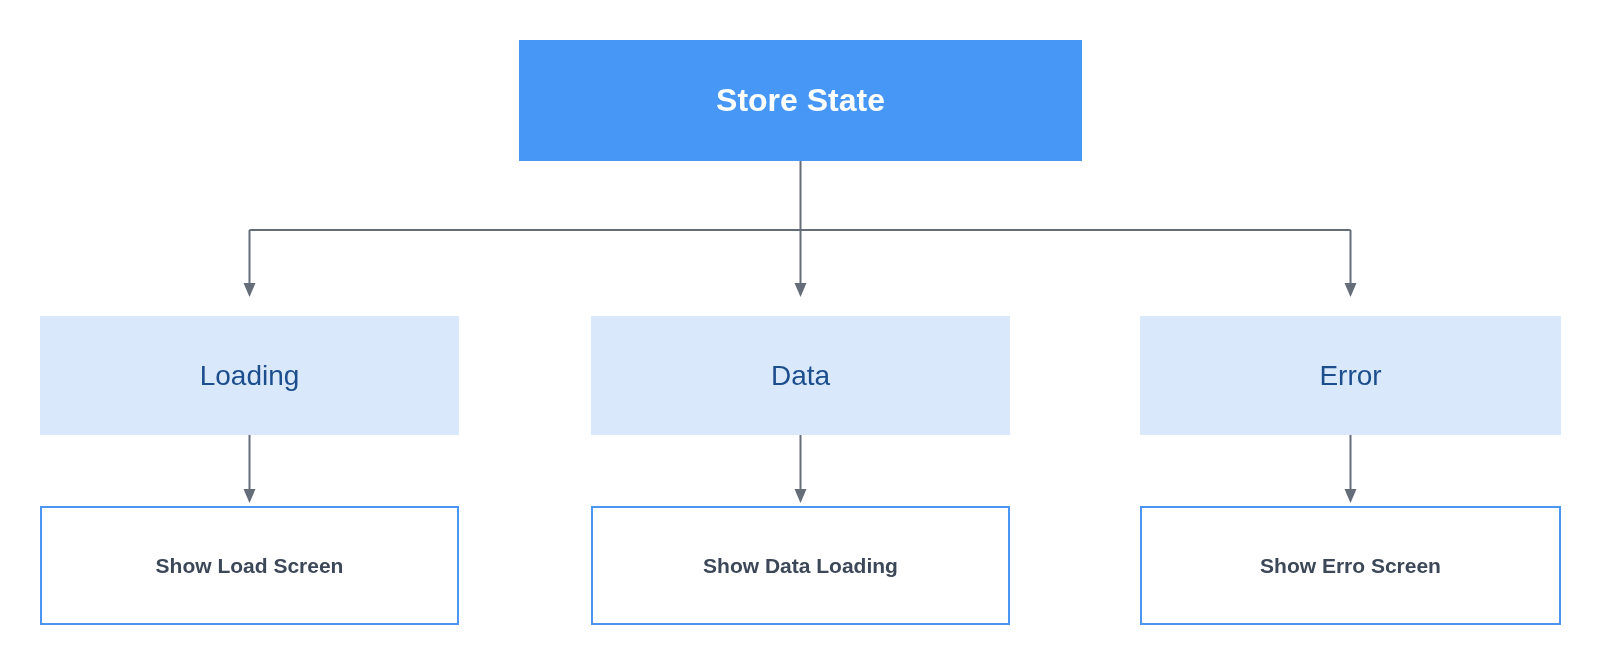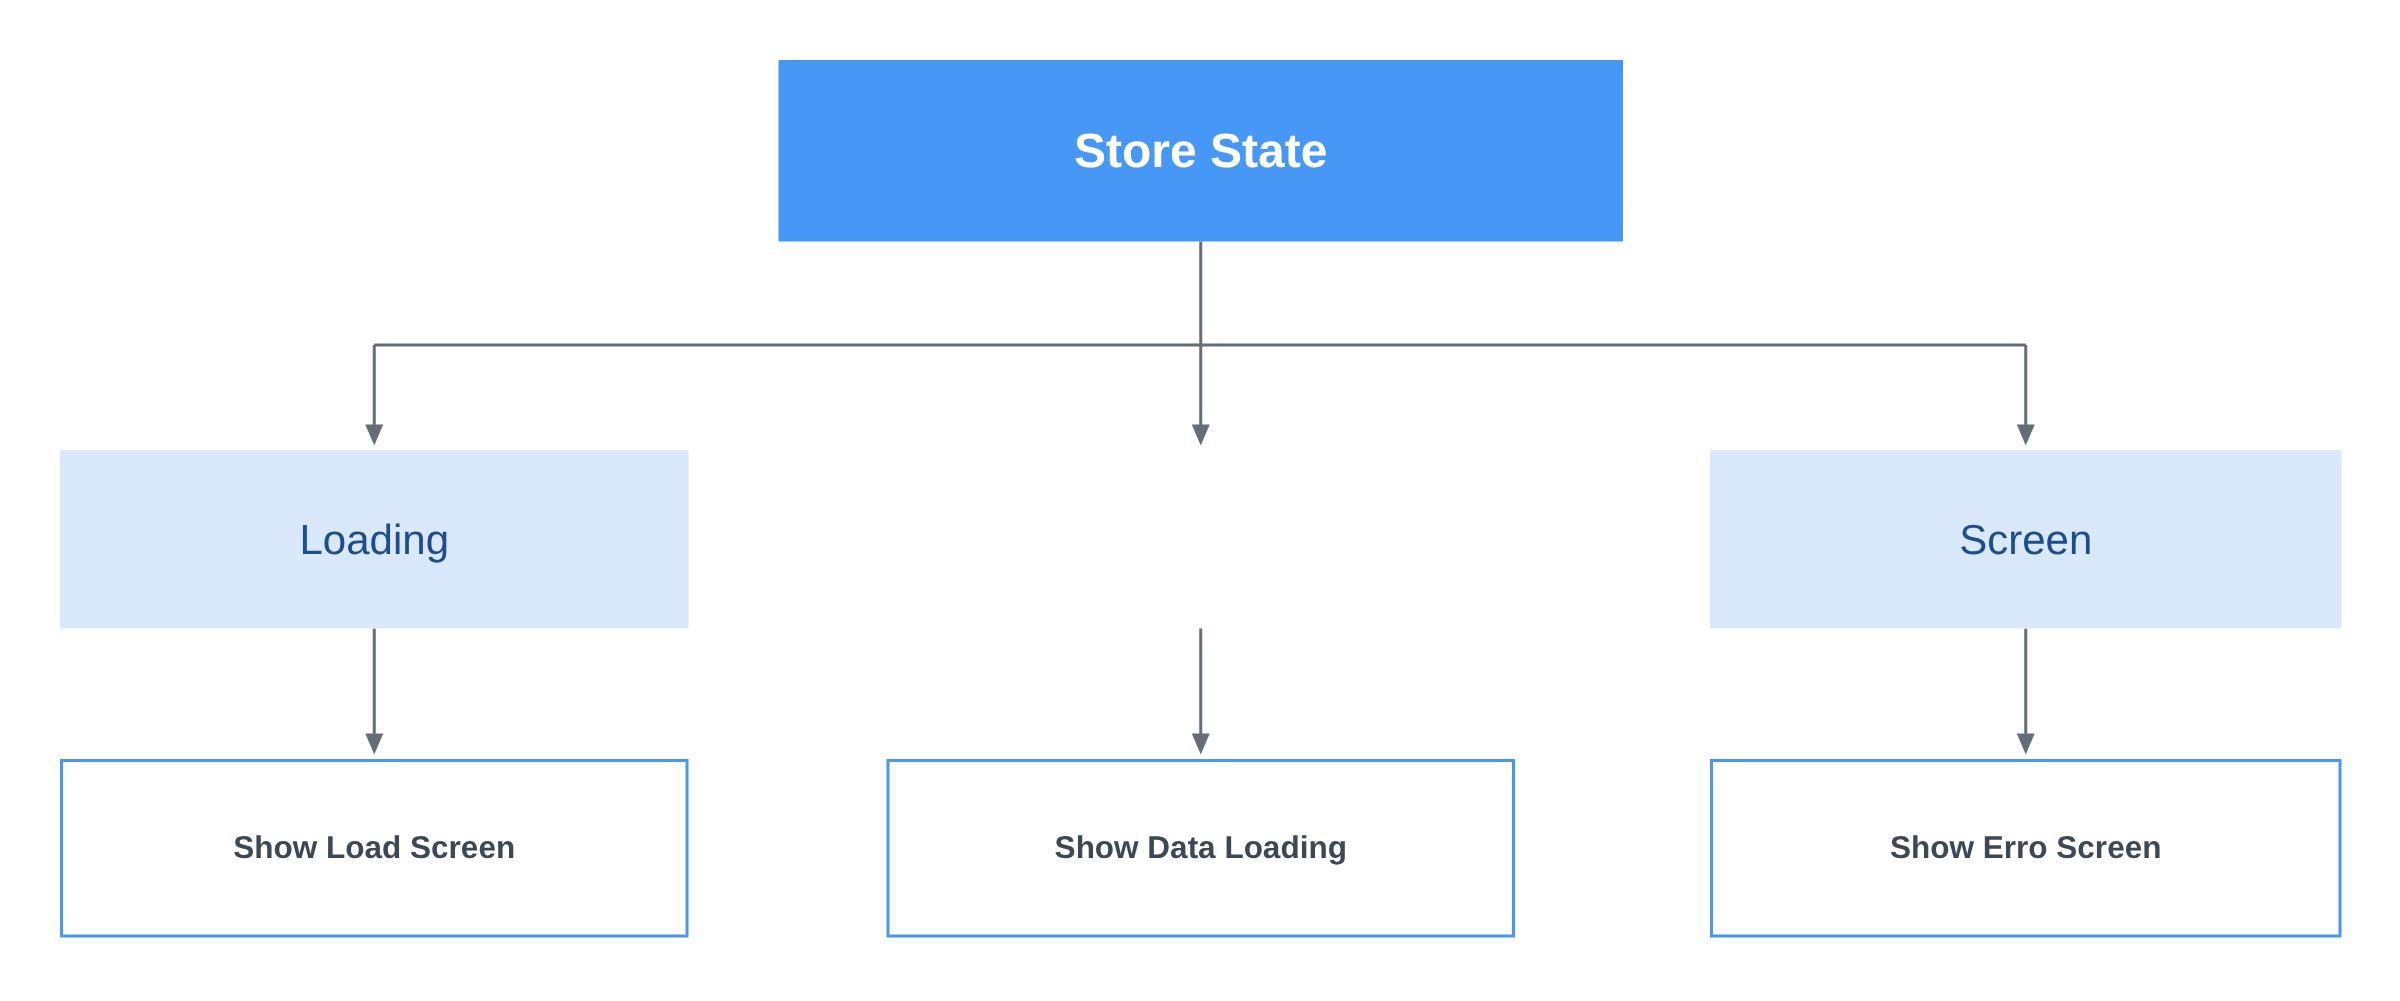--- a/index.html
+++ b/index.html
@@ -38,21 +38,21 @@
   }
   .node-root {
     left: 519px; top: 40px;
     width: 563px; height: 121px;
     background: var(--root-fill, #4797F7);
     color: var(--root-text, #ffffff);
     font-size: 32px;
     font-weight: bold;
   }
   .node-state {
-    top: 300px; height: 119px;
+    top: 316px; height: 119px;
     background: var(--state-fill, #D9E8FB);
     color: var(--state-text, #1C4E8E);
     font-size: 28px;
   }
   .node-action {
     top: 506px; height: 119px;
     background: var(--action-fill, #ffffff);
     border: 2px solid var(--action-border, #4B96F2);
     color: var(--action-text, #3C4857);
     font-size: 21px;
@@ -88,22 +88,25 @@
     <polygon points="1350.5,503 1344.5,489 1356.5,489"></polygon>
   </svg>
 
   <div class="node node-root">
     <span>Store State</span>
   </div>
 
   <div class="node node-state col-0">
     <span>Loading</span>
   </div>
+  <div class="node node-state col-1">
+    <span>Data</span>
+  </div>
   <div class="node node-state col-2">
-    <span>Screen</span>
+    <span>Error</span>
   </div>
 
   <div class="node node-action col-0">
     <span>Show Load Screen</span>
   </div>
   <div class="node node-action col-1">
     <span>Show Data Loading</span>
   </div>
   <div class="node node-action col-2">
     <span>Show Erro Screen</span>

